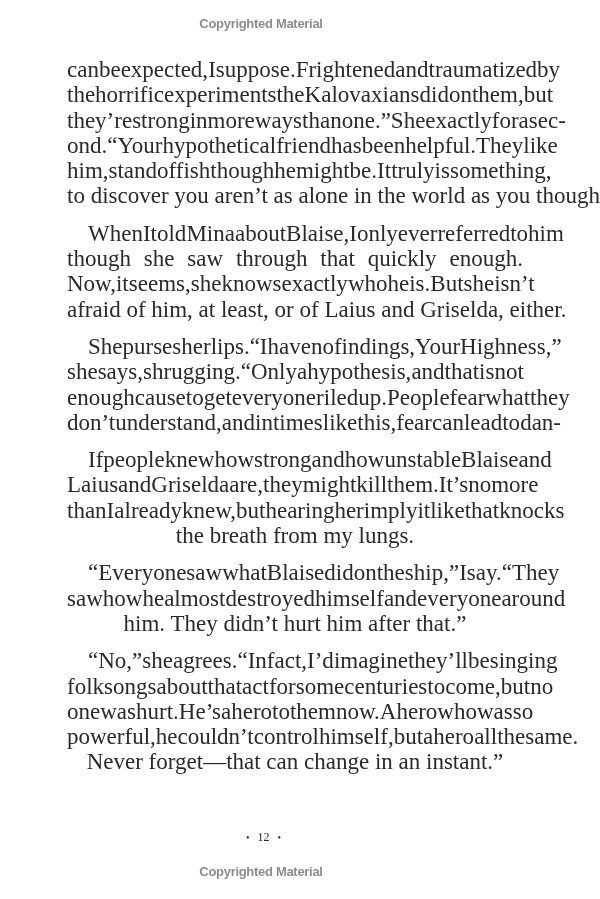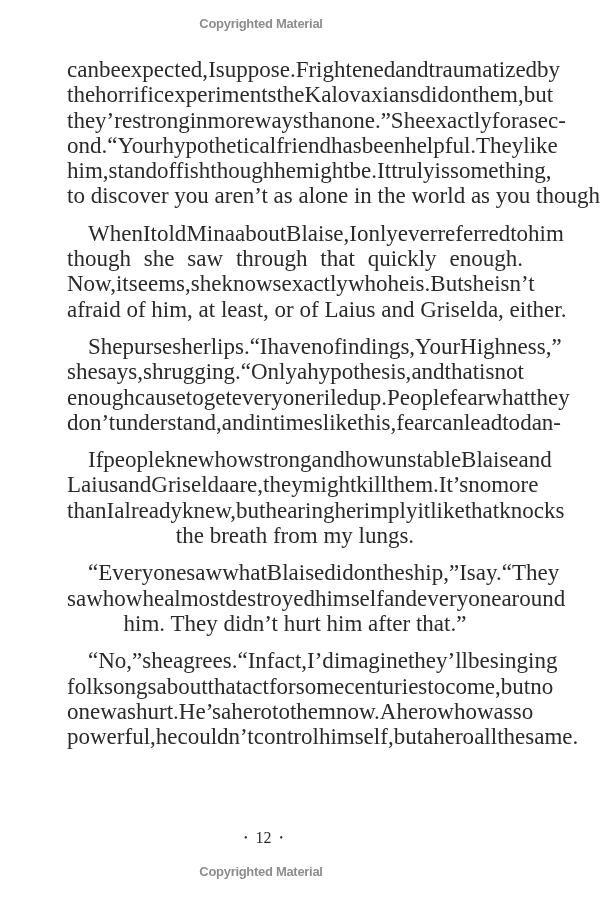--- a/index.html
+++ b/index.html
@@ -53,21 +53,21 @@
     top: 829px;
     width: 527px;
     height: 17px;
     display: flex;
     justify-content: center;
     align-items: center;
     gap: 8px;
     color: var(--text-color, #2a2a2a);
   }
   .folio .num {
-    font-size: 16px;
+    font-size: 12px;
     line-height: 17px;
   }
   .folio .dot {
     font-size: 10px;
     line-height: 10px;
   }
 </style>
 </head>
 <body>
 
@@ -349,20 +349,21 @@
           <span>couldn’t</span>
           <span>control</span>
           <span>himself,</span>
           <span>but</span>
           <span>a</span>
           <span>hero</span>
           <span>all</span>
           <span>the</span>
           <span>same.</span>
         </div>
+        <div class="line last">Never forget—that can change in an instant.”</div>
       </div>
     </div>
 
   <div class="folio">
     <span class="dot">•</span>
     <span class="num">12</span>
     <span class="dot">•</span>
   </div>
 
   <div class="notice bottom">Copyrighted Material</div>

